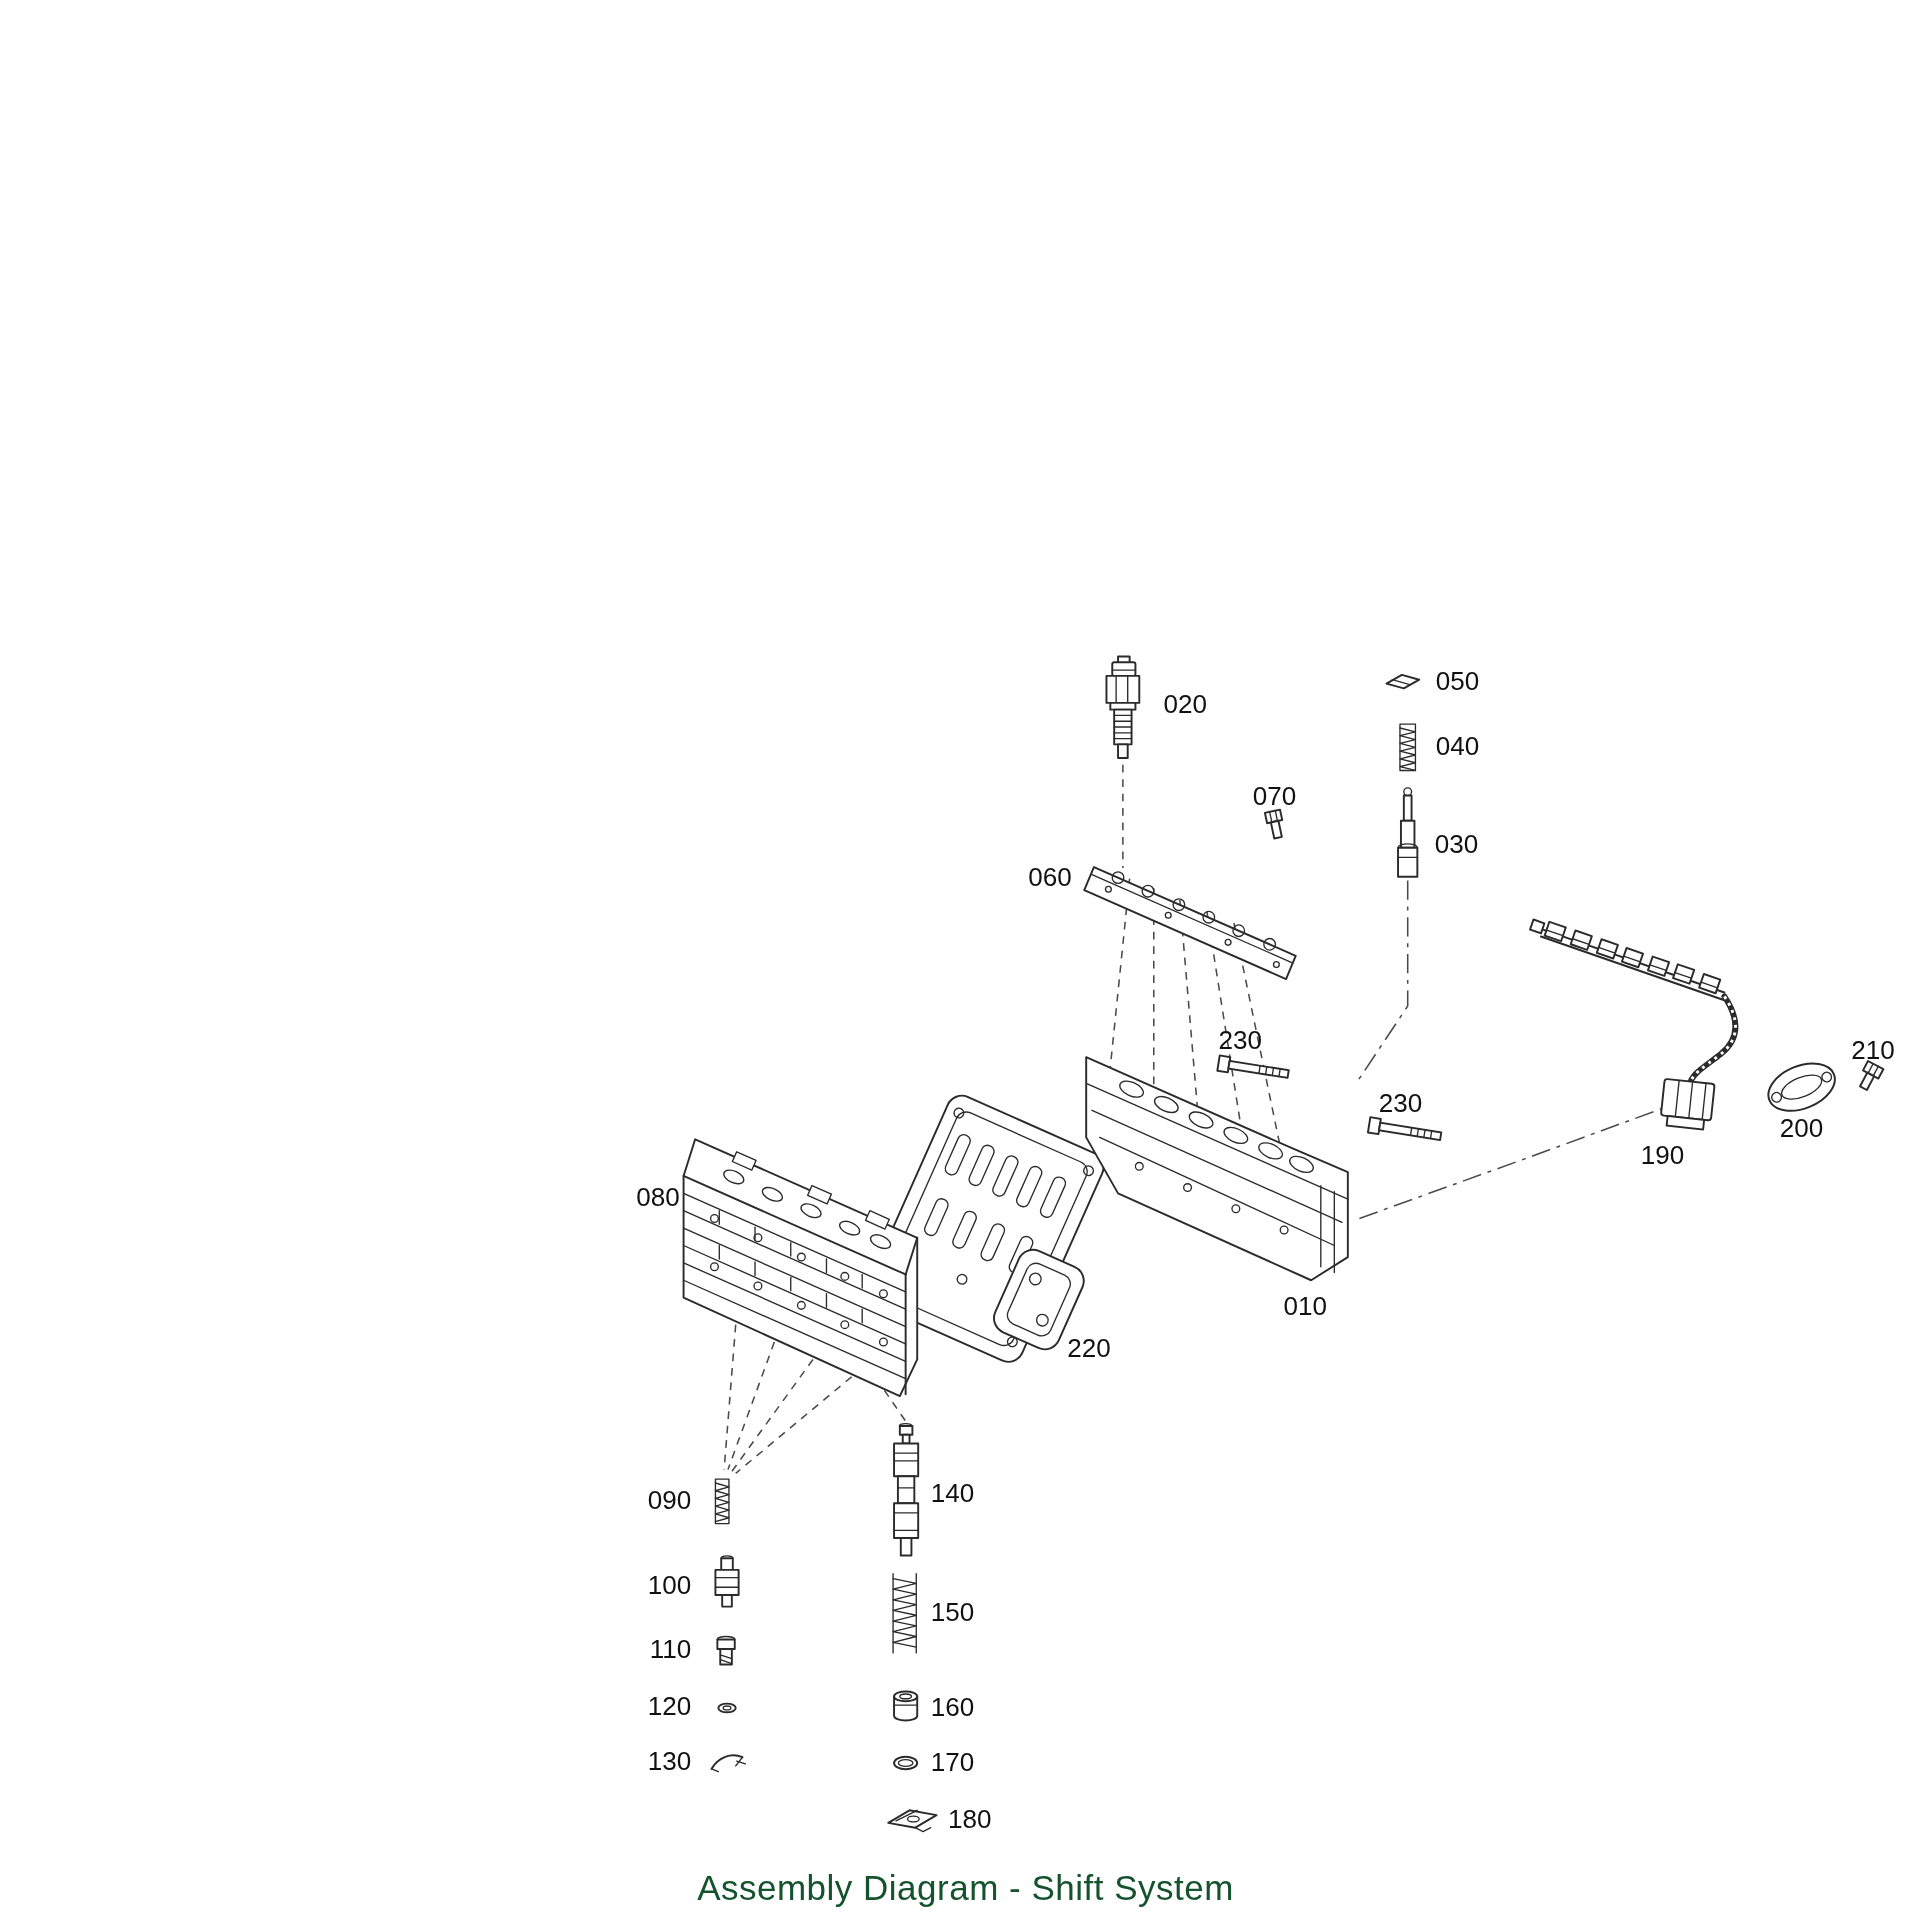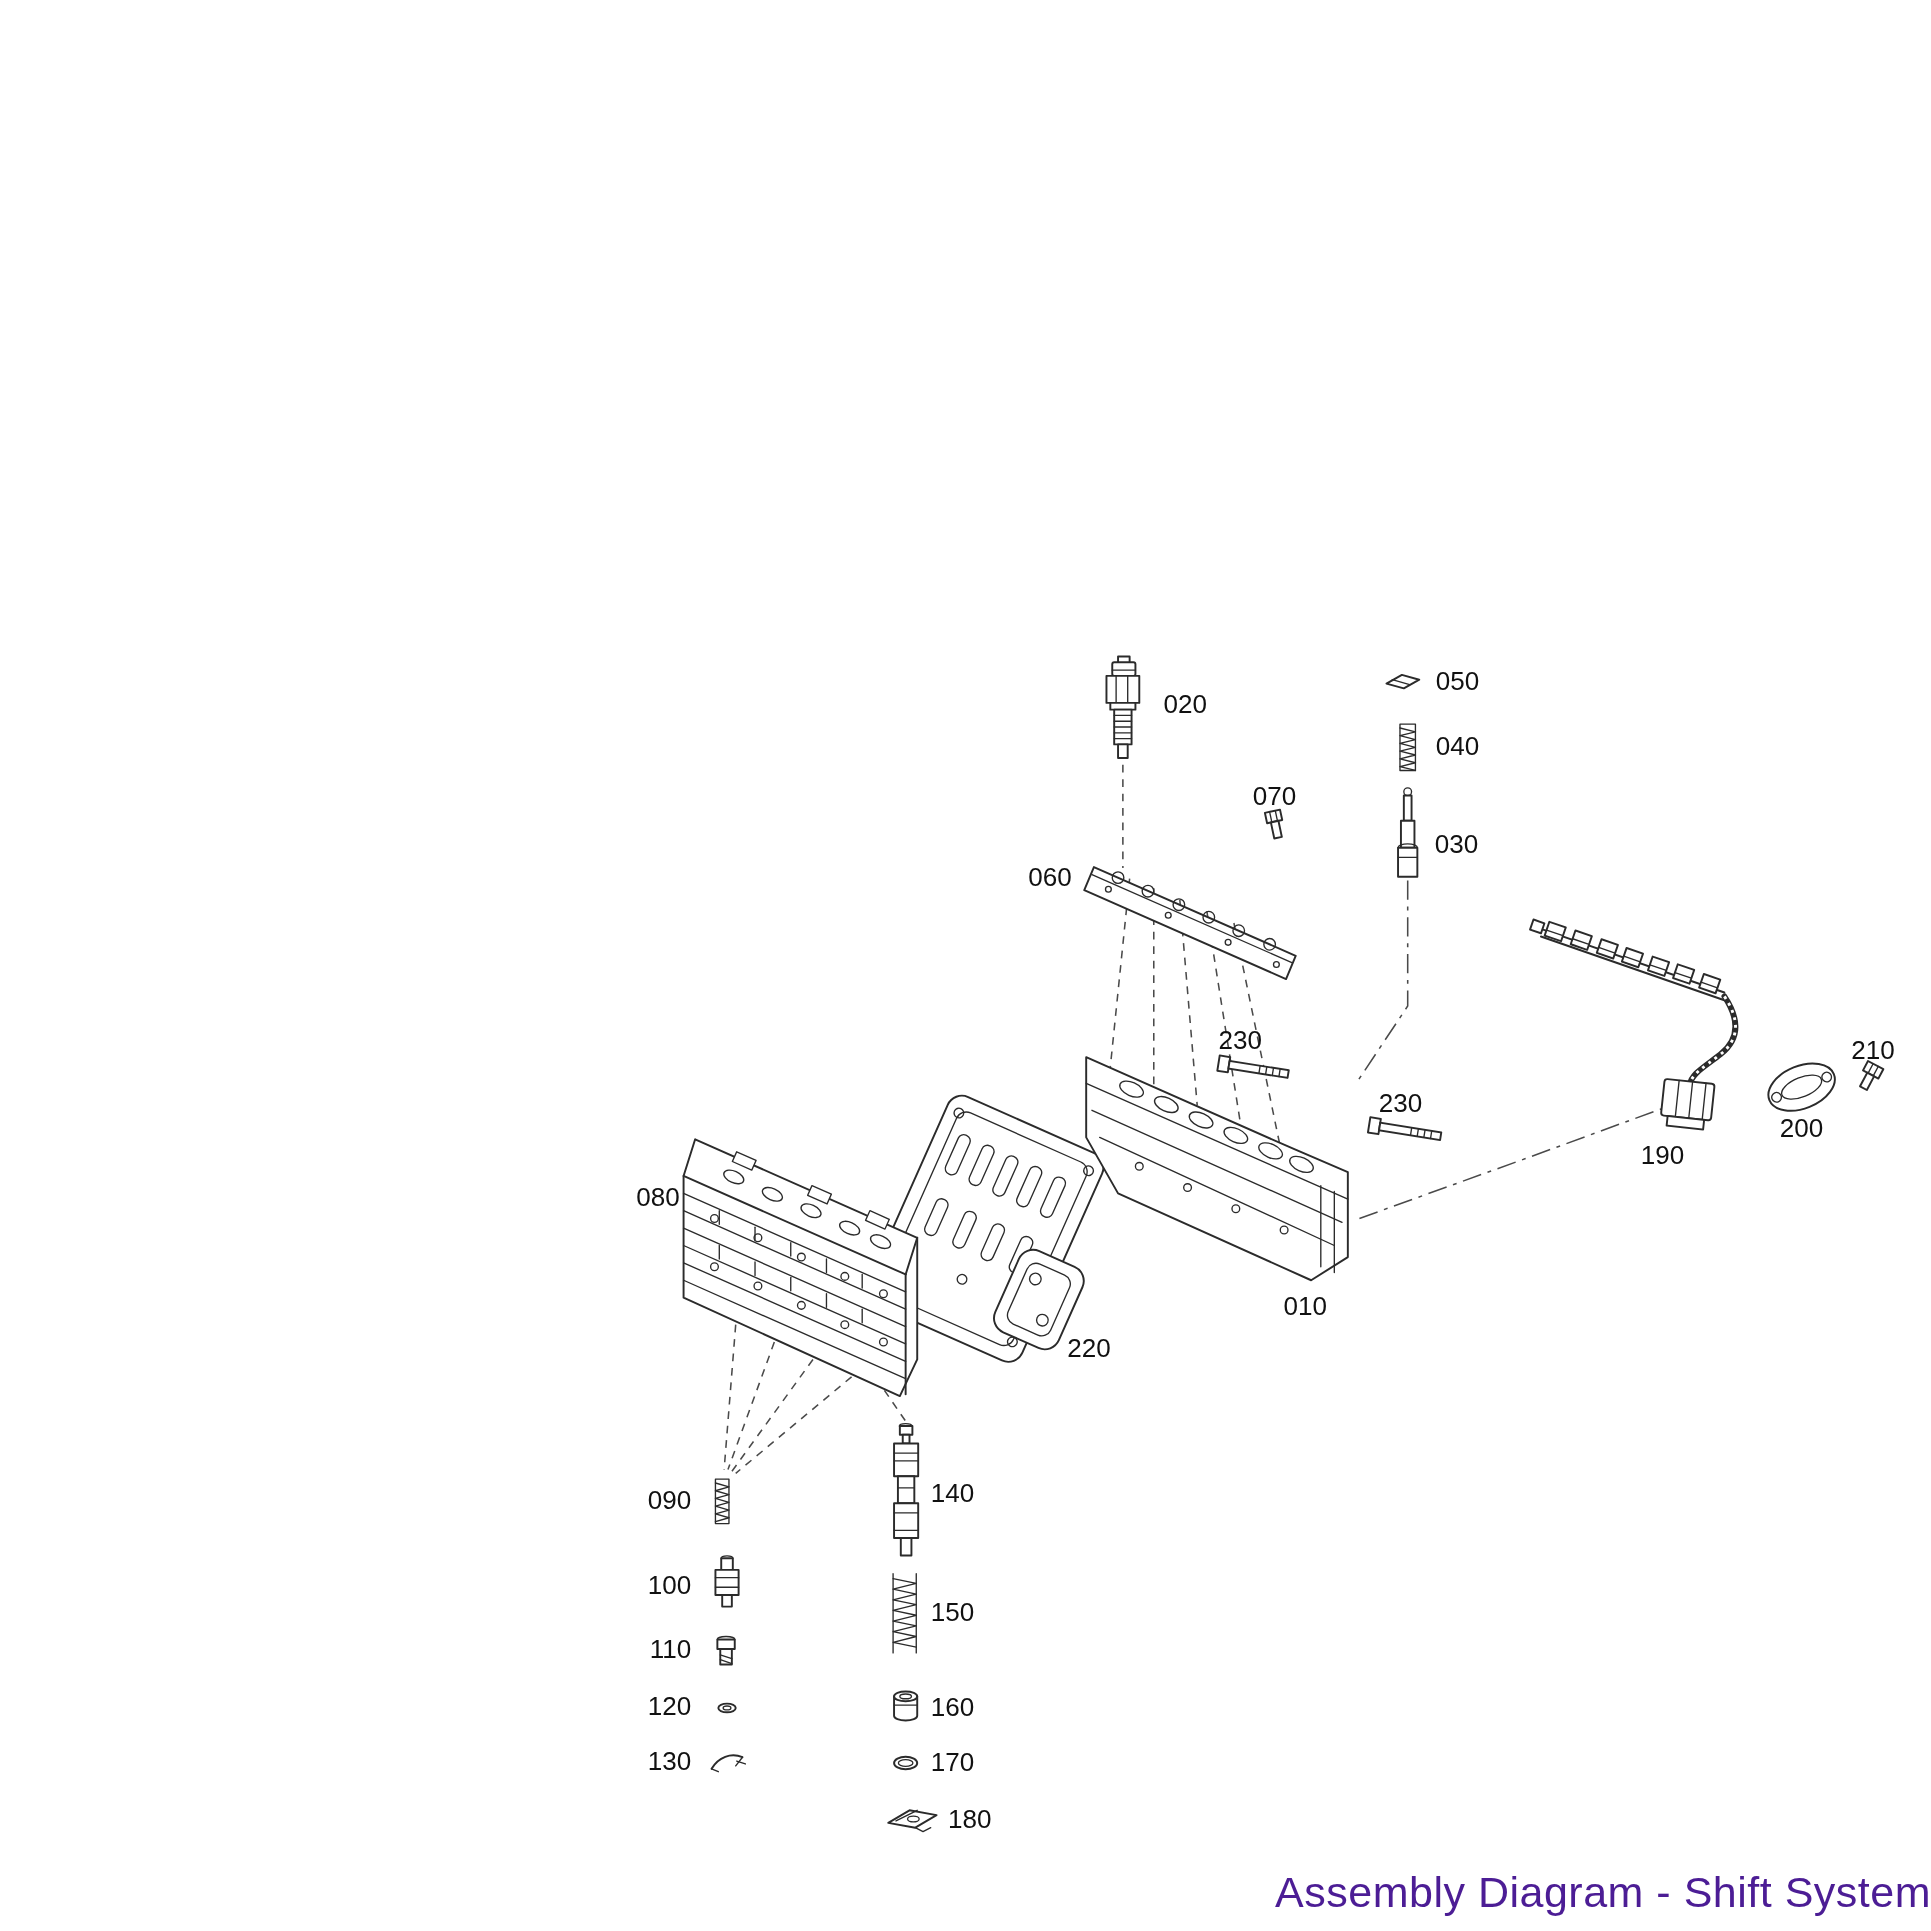--- a/index.html
+++ b/index.html
@@ -9,22 +9,22 @@
   
   .ln{stroke:#2b2b2b;stroke-width:2;fill:none;stroke-linecap:round;stroke-linejoin:round;}
   .thin{stroke:#2b2b2b;stroke-width:1.4;fill:none;stroke-linecap:round;stroke-linejoin:round;}
   .fw{fill:#ffffff;stroke:#2b2b2b;stroke-width:2;stroke-linejoin:round;}
   .fwt{fill:#ffffff;stroke:#2b2b2b;stroke-width:1.4;stroke-linejoin:round;}
   .dash{stroke:#4a4a4a;stroke-width:1.6;fill:none;stroke-dasharray:8 7;}
   .dashdot{stroke:#4a4a4a;stroke-width:1.6;fill:none;stroke-dasharray:20 7 4 7;}
   .cable{fill:none;stroke:#2b2b2b;stroke-width:6;stroke-linecap:round;}
   .cablewrap{fill:none;stroke:#ffffff;stroke-width:3;stroke-dasharray:3 5;stroke-linecap:butt;}
   text.callout{font-size:27px;fill:#111111;font-family:"Liberation Sans",sans-serif;}
-  .title{position:absolute;left:0;right:0;top:1868px;text-align:right;
-         font-size:43px;color:#4c1d95;letter-spacing:0.5px;}
+  .title{position:absolute;left:0;right:0;top:1868px;text-align:center;
+         font-size:35px;color:#14532d;letter-spacing:0.5px;}
 </style>
 </head>
 <body>
 
 <div class="canvas">
 
 <svg width="1931" height="1931" viewBox="0 0 2000 2000">
 
   <g>
 

